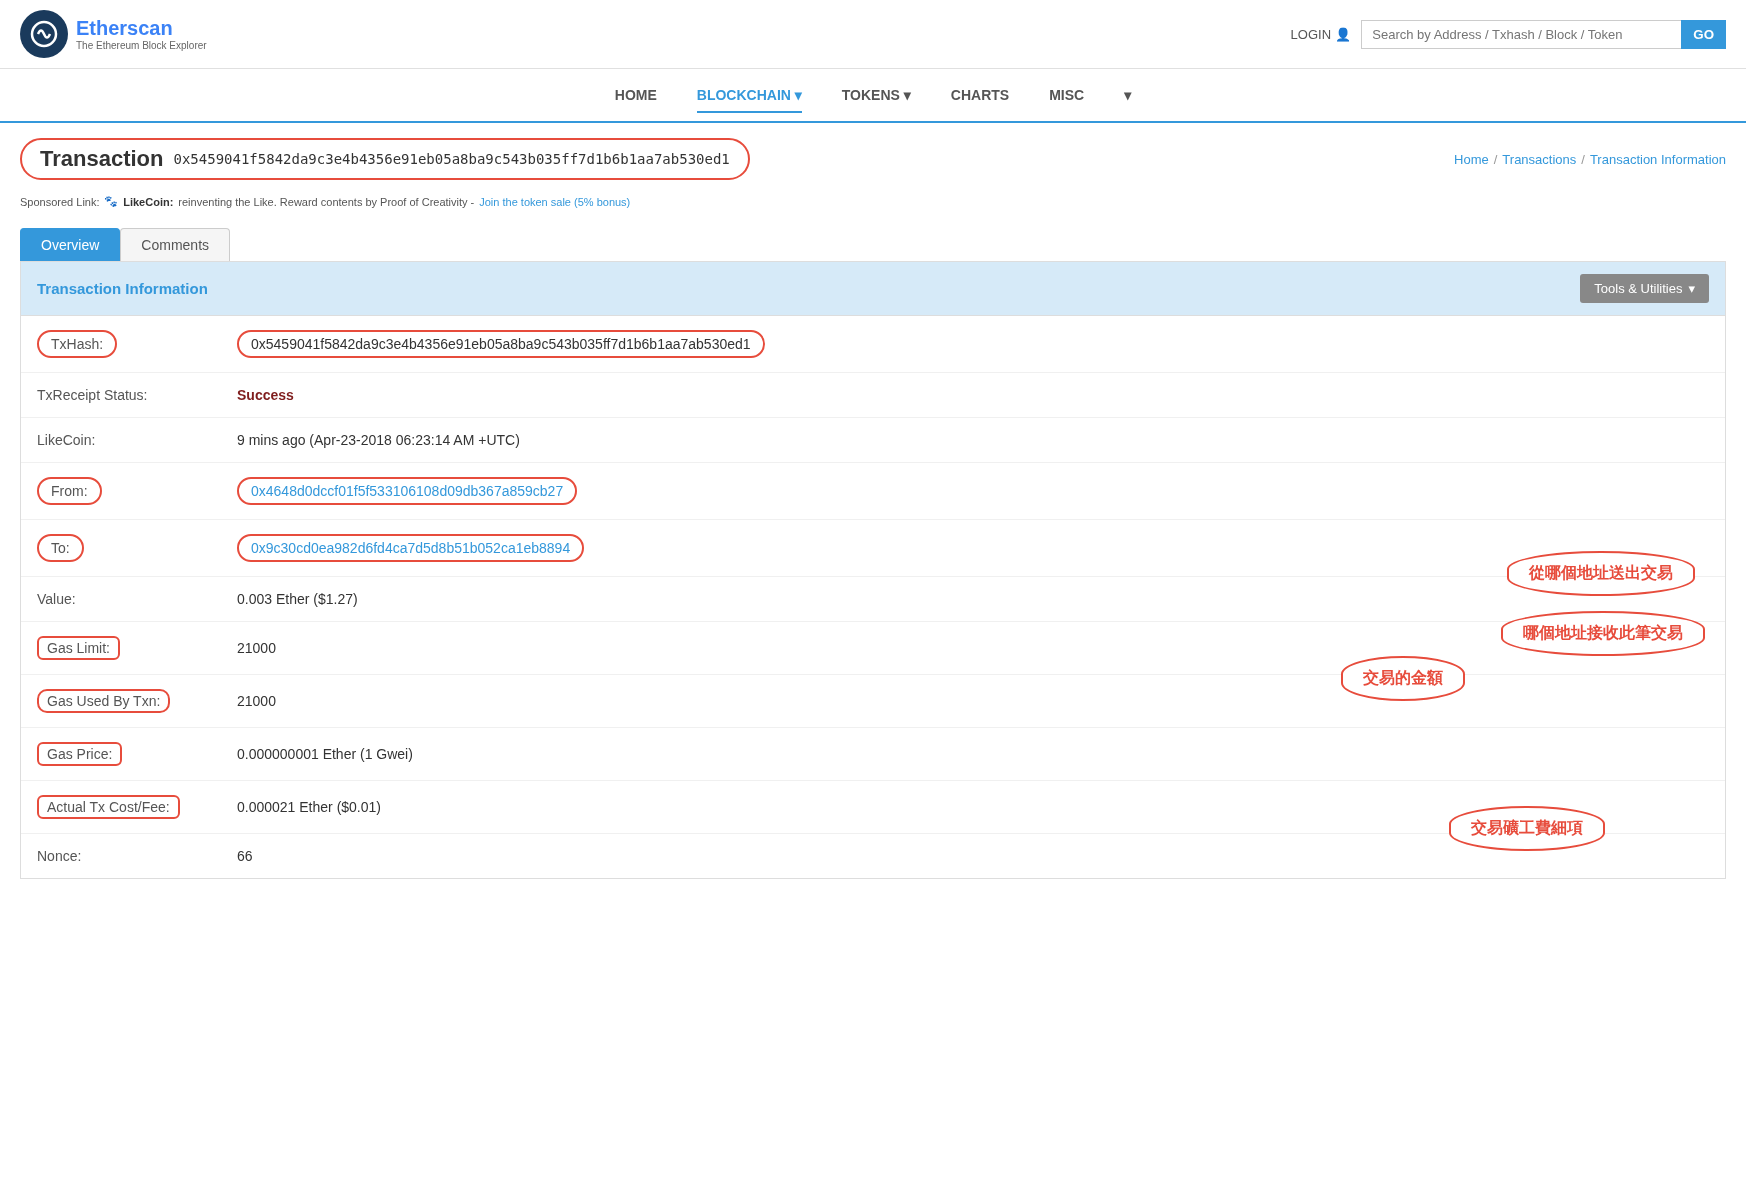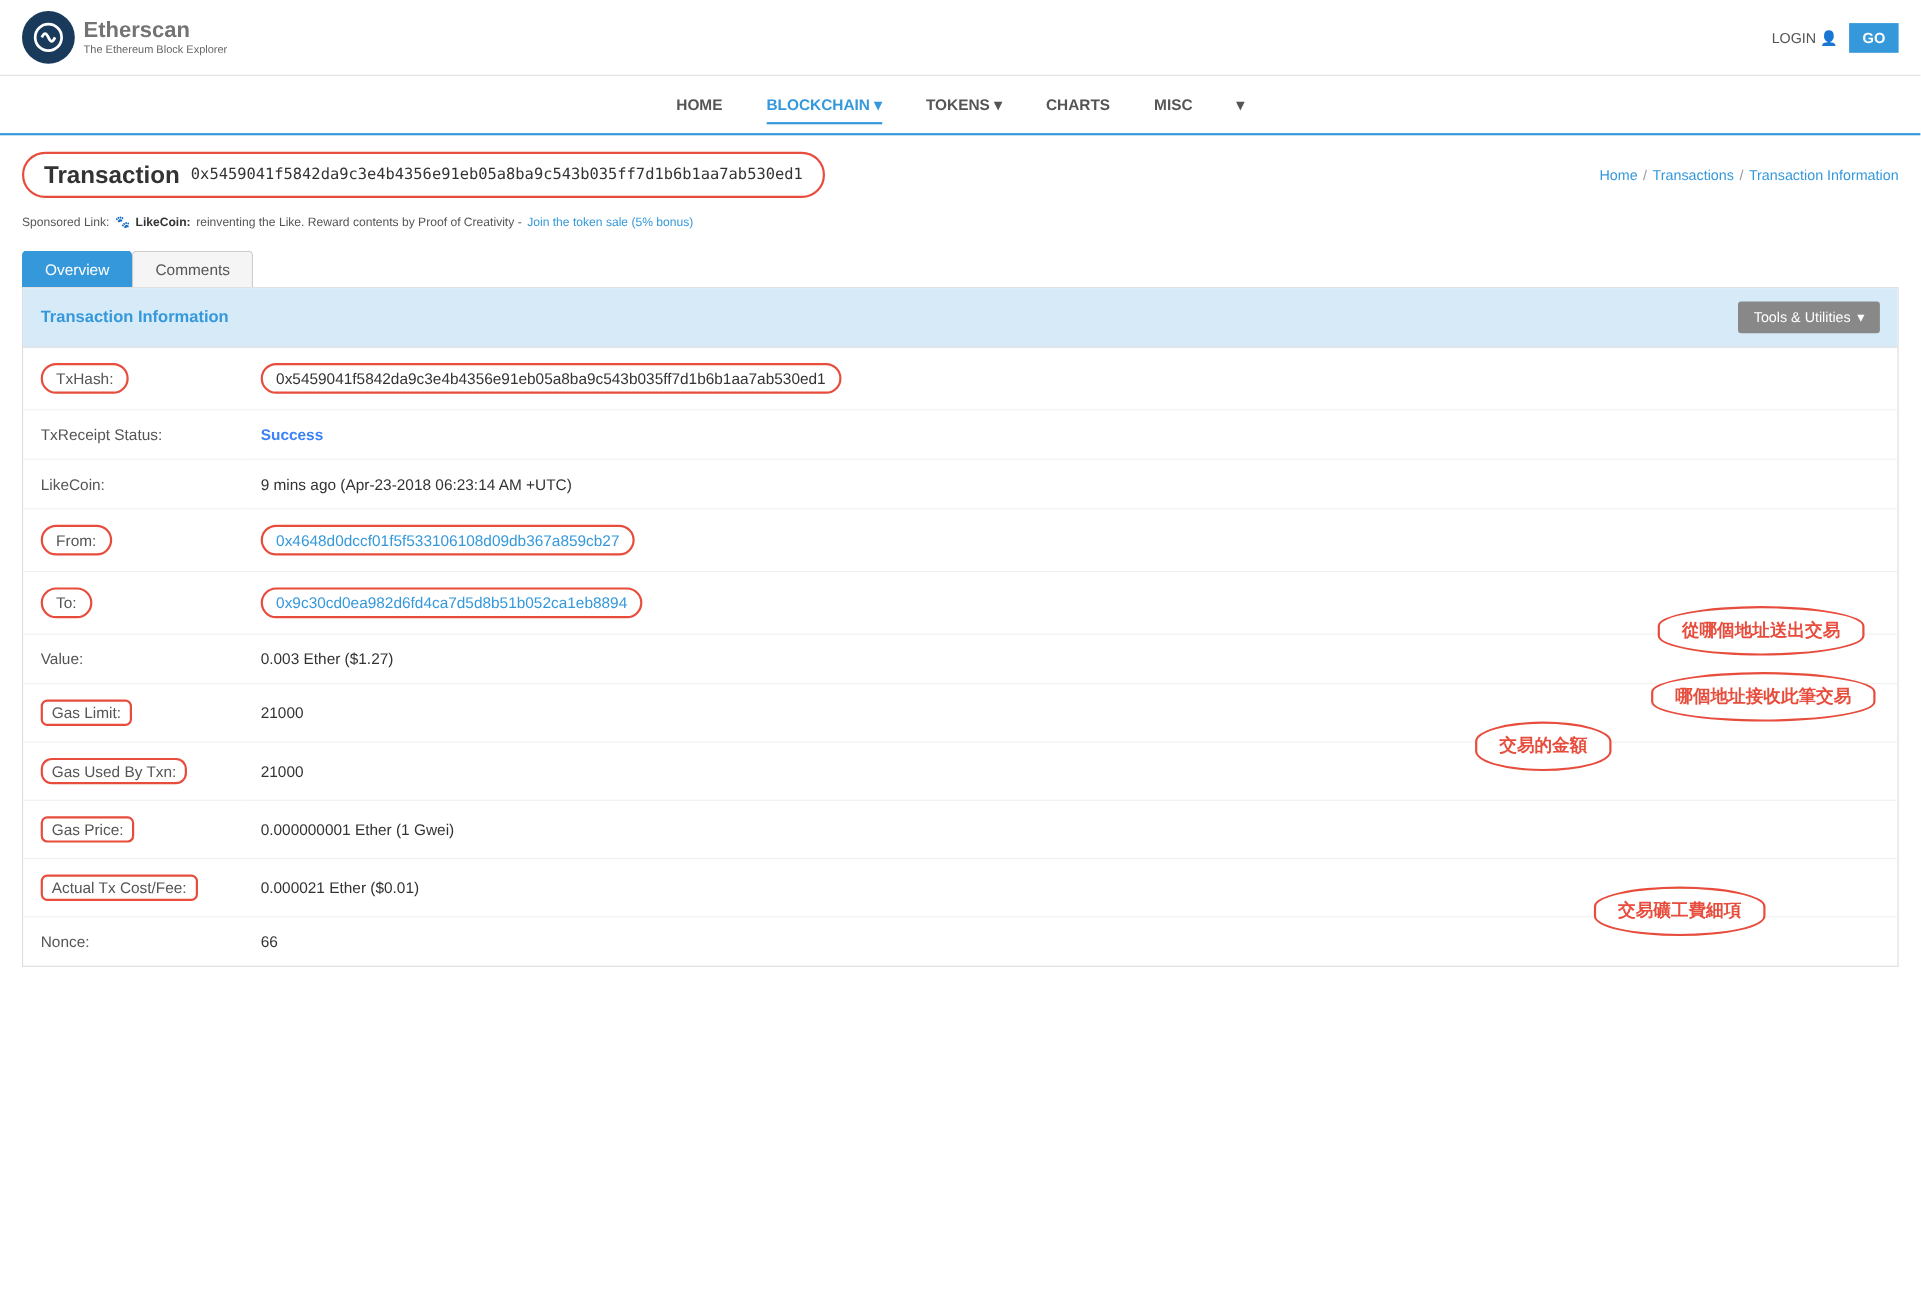--- a/index.html
+++ b/index.html
@@ -4,21 +4,21 @@
   <style>
     * { box-sizing: border-box; margin: 0; padding: 0; }
     body { font-family: Arial, sans-serif; font-size: 14px; color: #333; background: #fff; }
 
     
     .header { display: flex; align-items: center; padding: 10px 20px; border-bottom: 1px solid #e0e0e0; }
     .logo-area { display: flex; align-items: center; gap: 8px; margin-right: auto; }
     .logo-circle { width: 48px; height: 48px; background: #1a3a5c; border-radius: 50%; display: flex; align-items: center; justify-content: center; }
     .logo-circle svg { width: 30px; height: 30px; }
     .logo-text { display: flex; flex-direction: column; }
-    .logo-title { font-size: 20px; font-weight: bold; color: #737373; }
+    .logo-title { font-size: 20px; font-weight: bold; color: #3b82f6; }
     .logo-sub { font-size: 10px; color: #666; }
     .header-right { display: flex; align-items: center; gap: 10px; }
     .login-btn { color: #555; font-size: 13px; text-decoration: none; display: flex; align-items: center; gap: 4px; }
     .search-box { display: flex; }
     .search-input { width: 320px; padding: 6px 10px; border: 1px solid #ccc; border-right: none; font-size: 13px; outline: none; }
     .search-go { background: #3498db; color: #fff; border: none; padding: 6px 12px; cursor: pointer; font-weight: bold; }
 
     
     .nav { display: flex; align-items: center; justify-content: center; padding: 10px 20px; border-bottom: 2px solid #3498db; gap: 40px; }
     .nav-item { color: #555; text-decoration: none; font-size: 14px; font-weight: 600; cursor: pointer; padding: 8px 0; display: flex; align-items: center; gap: 4px; }
@@ -53,21 +53,21 @@
     .info-header-title { color: #3498db; font-size: 15px; font-weight: 600; }
     .tools-btn { background: #888; color: #fff; border: none; padding: 7px 14px; cursor: pointer; display: flex; align-items: center; gap: 6px; font-size: 13px; border-radius: 3px; }
 
     
     .info-table { width: 100%; border-collapse: collapse; }
     .info-row { border-bottom: 1px solid #f0f0f0; }
     .info-row:last-child { border-bottom: none; }
     .info-cell-label { padding: 14px 16px; color: #555; width: 200px; vertical-align: top; font-size: 14px; }
     .info-cell-value { padding: 14px 16px; color: #333; font-size: 14px; }
     .info-cell-value a { color: #3498db; text-decoration: none; }
-    .success { color: #3b82f6; font-weight: bold; }
+    .success { color: #7f1d1d; font-weight: bold; }
     .block-link { color: #3498db; text-decoration: none; font-weight: bold; }
 
     
     .content-area { position: relative; }
 
     
     .speech-bubble {
       position: absolute;
       background: white;
       border: 2px solid #e74c3c;
@@ -131,20 +131,21 @@
       <span class="logo-title">Etherscan</span>
       <span class="logo-sub">The Ethereum Block Explorer</span>
     </div>
   </div>
   <div class="header-right">
     <a class="login-btn">
       <span>LOGIN</span>
       <span>👤</span>
     </a>
     <div class="search-box">
+      <input class="search-input" type="text" placeholder="Search by Address / Txhash / Block / Token" style="">
       <button class="search-go">GO</button>
     </div>
   </div>
 </div>
 
 <div class="nav">
   <a class="nav-item">HOME</a>
   <a class="nav-item active">BLOCKCHAIN ▾</a>
   <a class="nav-item">TOKENS ▾</a>
   <a class="nav-item">CHARTS</a>

